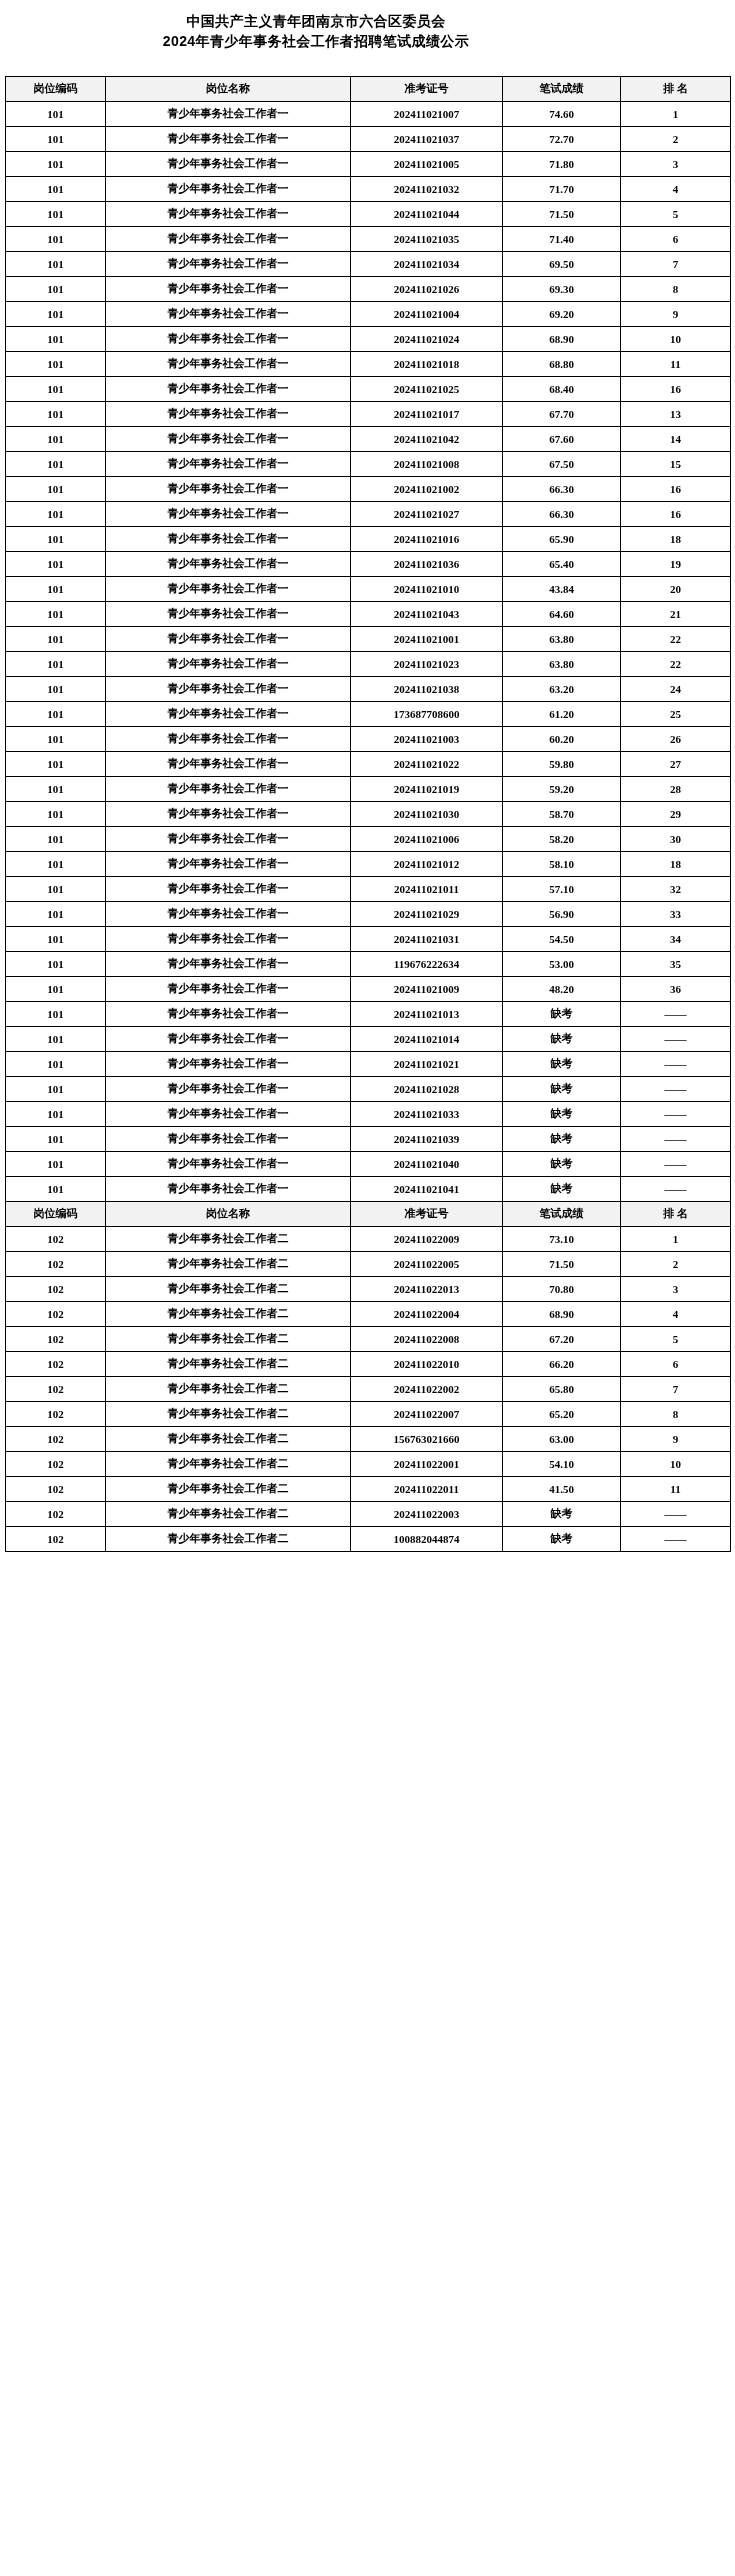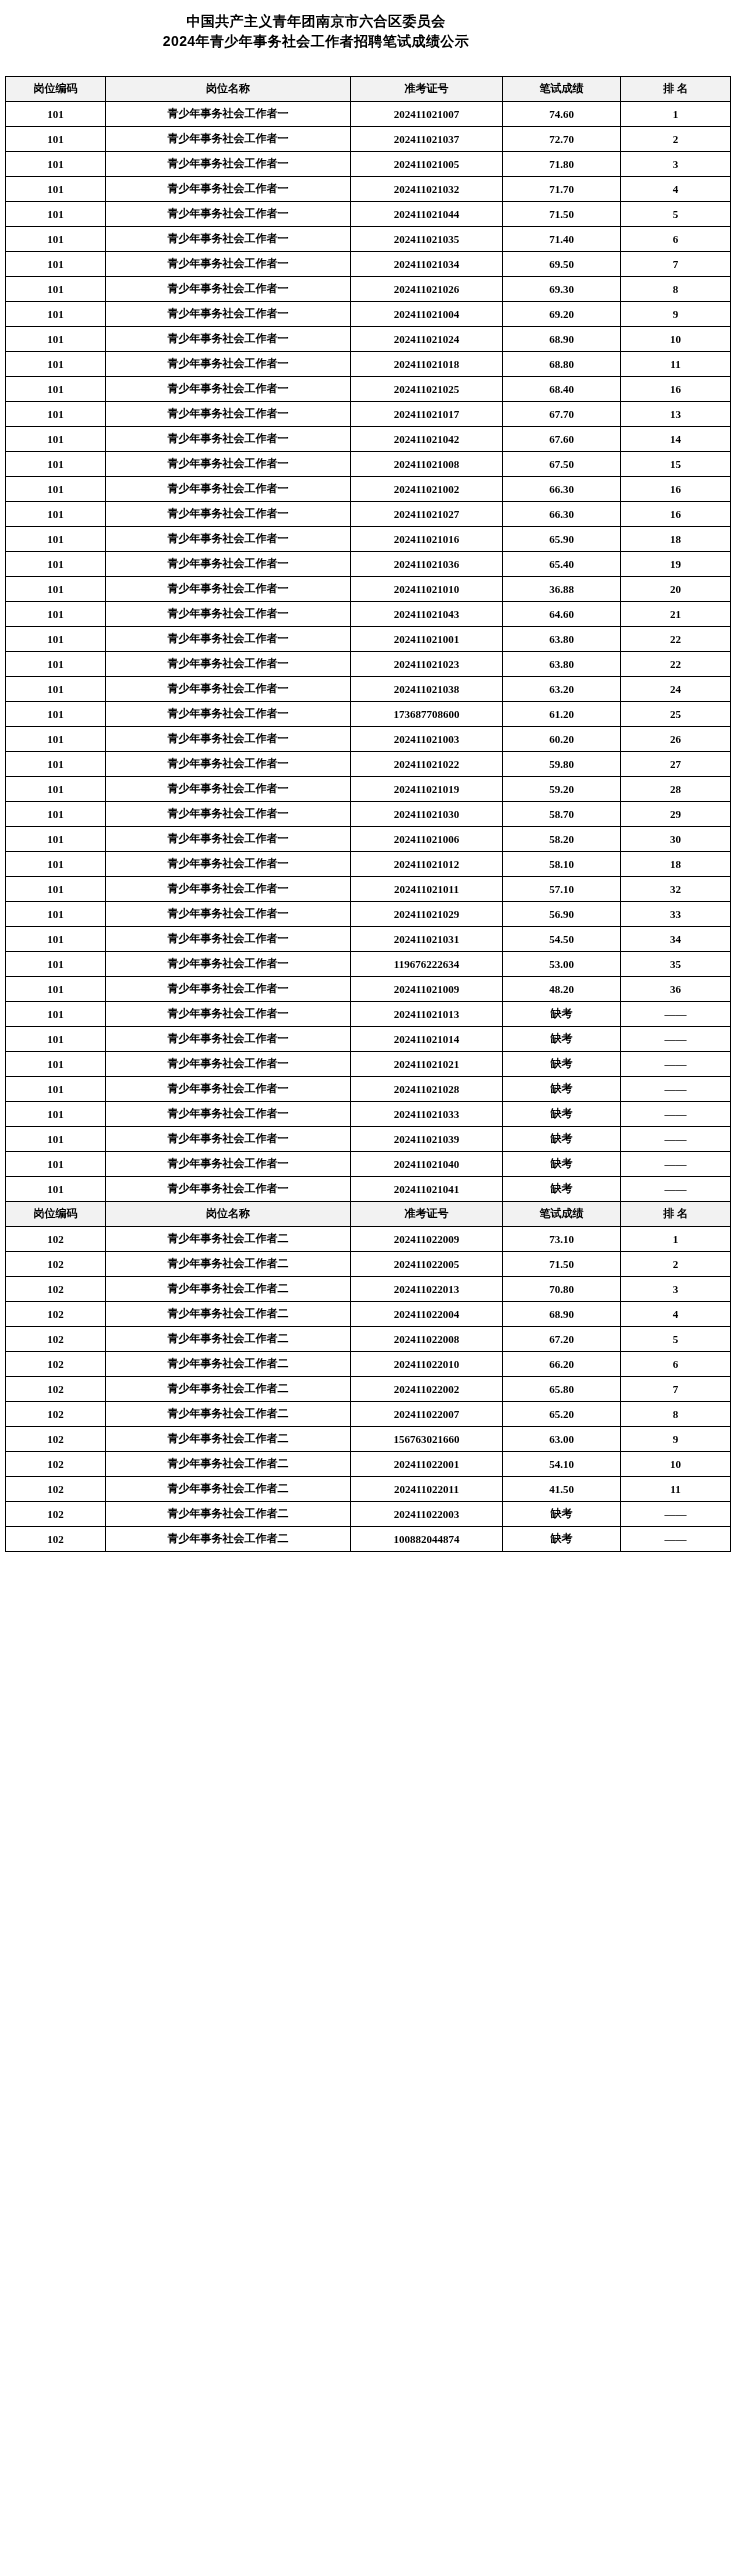--- a/index.html
+++ b/index.html
@@ -216,21 +216,21 @@
           <td>101</td>
           <td>青少年事务社会工作者一</td>
           <td>202411021036</td>
           <td>65.40</td>
           <td>19</td>
         </tr>
         <tr>
           <td>101</td>
           <td>青少年事务社会工作者一</td>
           <td>202411021010</td>
-          <td>36.88</td>
+          <td>43.84</td>
           <td>20</td>
         </tr>
         <tr>
           <td>101</td>
           <td>青少年事务社会工作者一</td>
           <td>202411021043</td>
           <td>64.60</td>
           <td>21</td>
         </tr>
         <tr>

